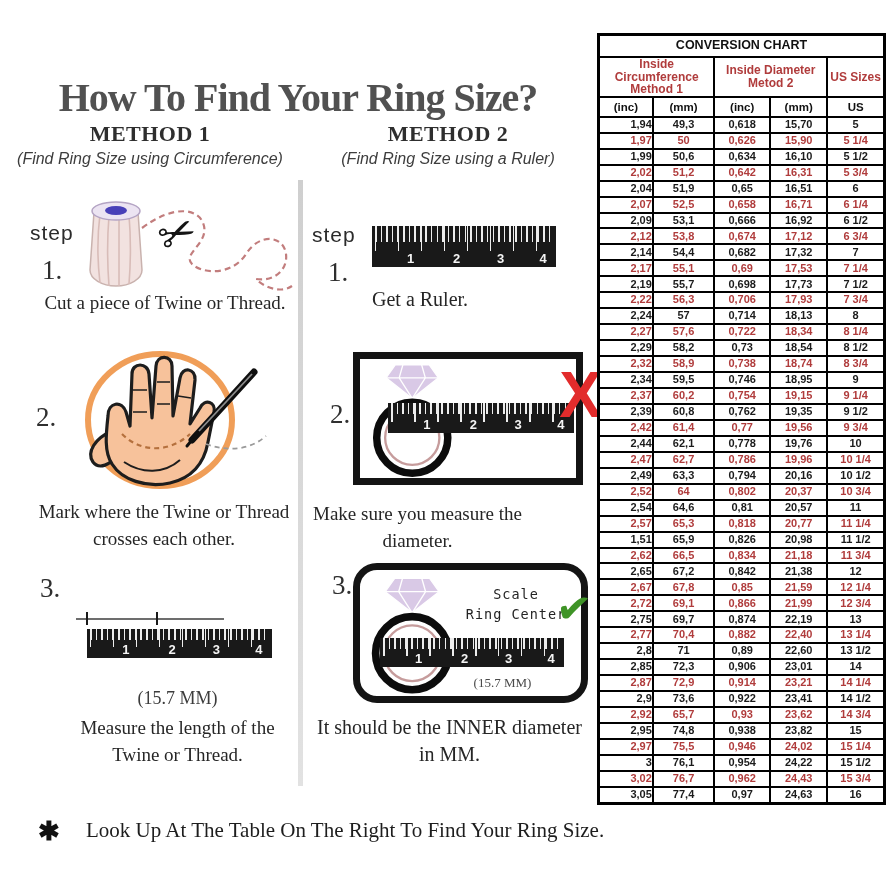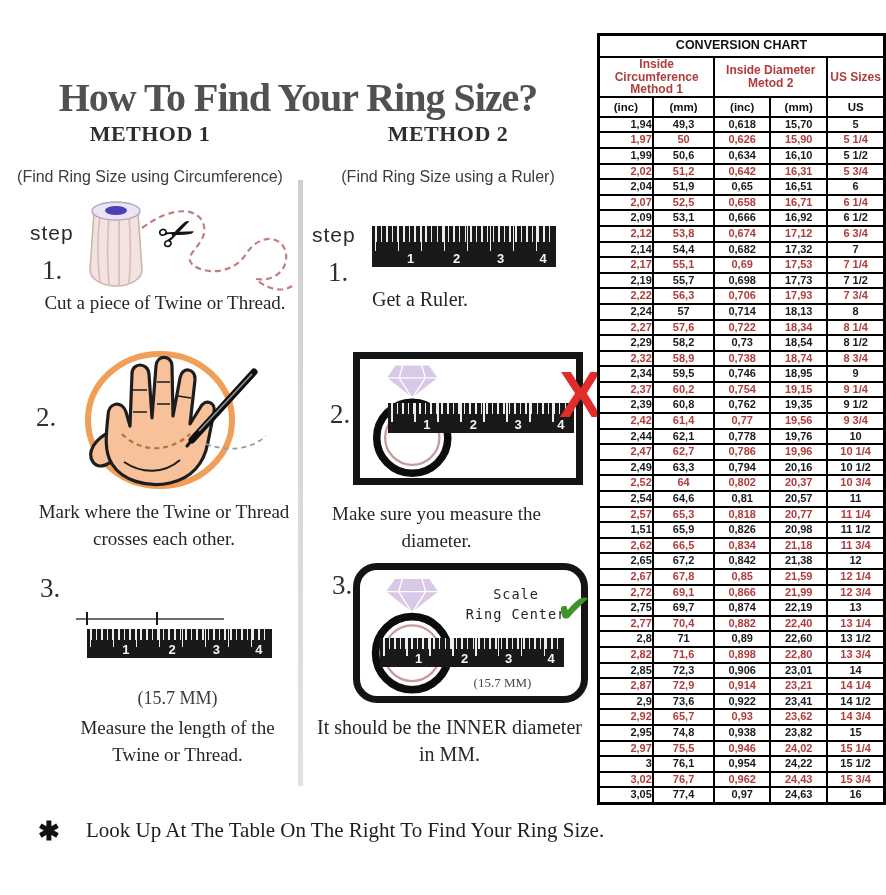--- a/index.html
+++ b/index.html
@@ -4,21 +4,21 @@
 <style>
   html,body{margin:0;padding:0;background:#fff;}
   #canvas{position:relative;width:886px;height:895px;background:#ffffff;overflow:hidden;
           font-family:"Liberation Serif",serif;color:#2c2c2c;}
 
   
   .page-title{position:absolute;left:0;top:42px;width:596px;text-align:center;
     font-size:40px;font-weight:700;color:#515151;letter-spacing:-1px;margin-top:32px;}
   .method-head{position:absolute;text-align:center;}
   .method-head .mh{font-size:22px;font-weight:600;color:#2e2e2e;letter-spacing:.5px;}
-  .method-head .ms{font-family:"Liberation Sans",sans-serif;font-size:16px;color:#3d3d3d;margin-top:21px;}
+  .method-head .ms{font-family:"Liberation Sans",sans-serif;font-size:16px;color:#3d3d3d;margin-top:3px;font-style:italic;}
   #m1-head{left:2px;top:121px;width:296px;}
   #m2-head{left:306px;top:121px;width:284px;}
   .v-divider{position:absolute;left:298px;top:180px;width:5px;height:606px;
     background:linear-gradient(180deg,#cfcfcf,#e2e2e2);}
 
   
   .step-label{position:absolute;font-family:"Liberation Sans",sans-serif;font-size:21px;
     color:#2b2b2b;letter-spacing:1px;}
   .step-num{position:absolute;font-size:27px;color:#2f2f2f;}
   .caption{position:absolute;text-align:center;font-size:19px;color:#262626;line-height:27px;}
@@ -177,21 +177,21 @@
       <div class="ruler-nums">
           <span style="left: 19%;">1</span>
           <span style="left: 44%;">2</span>
           <span style="left: 68%;">3</span>
           <span style="left: 91%;">4</span>
         </div>
     </div>
     <div class="x-mark" style="right:-26px;top:4px;">X</div>
   </div>
 
-  <div class="caption" style="left:312px;top:500px;width:249px;">Make sure you measure the diameter.</div>
+  <div class="caption" style="left:293px;top:500px;width:249px;">Make sure you measure the diameter.</div>
 
   <div class="step-num" style="left:332px;top:570px;">3.</div>
 
   <div class="mbox" style="left:353px;top:563px;width:221px;height:126px;border-radius:24px;">
     <svg style="position:absolute;left:6px;top:4px;" width="100" height="120" viewBox="0 0 104 124">
       <g>
         <polygon points="30,4 66,4 76,18 48,40 20,18" fill="#d9c9e6" stroke="#ffffff" stroke-width="1.4"></polygon>
         <path d="M20,18 L76,18 M38,4 L34,18 L48,40 M58,4 L62,18 L48,40" fill="none" stroke="#ffffff" stroke-width="1.4"></path>
       </g>
       <circle cx="48" cy="82" r="38" fill="none" stroke="#0c0c0c" stroke-width="8"></circle>
@@ -487,27 +487,20 @@
             <td class="c3">22,40</td>
             <td class="c4">13 1/4</td>
           </tr>
           <tr>
             <td class="c0">2,8</td>
             <td class="c1">71</td>
             <td class="c2">0,89</td>
             <td class="c3">22,60</td>
             <td class="c4">13 1/2</td>
           </tr>
-          <tr class="red">
-            <td class="c0">2,82</td>
-            <td class="c1">71,6</td>
-            <td class="c2">0,898</td>
-            <td class="c3">22,80</td>
-            <td class="c4">13 3/4</td>
-          </tr>
           <tr>
             <td class="c0">2,85</td>
             <td class="c1">72,3</td>
             <td class="c2">0,906</td>
             <td class="c3">23,01</td>
             <td class="c4">14</td>
           </tr>
           <tr class="red">
             <td class="c0">2,87</td>
             <td class="c1">72,9</td>

